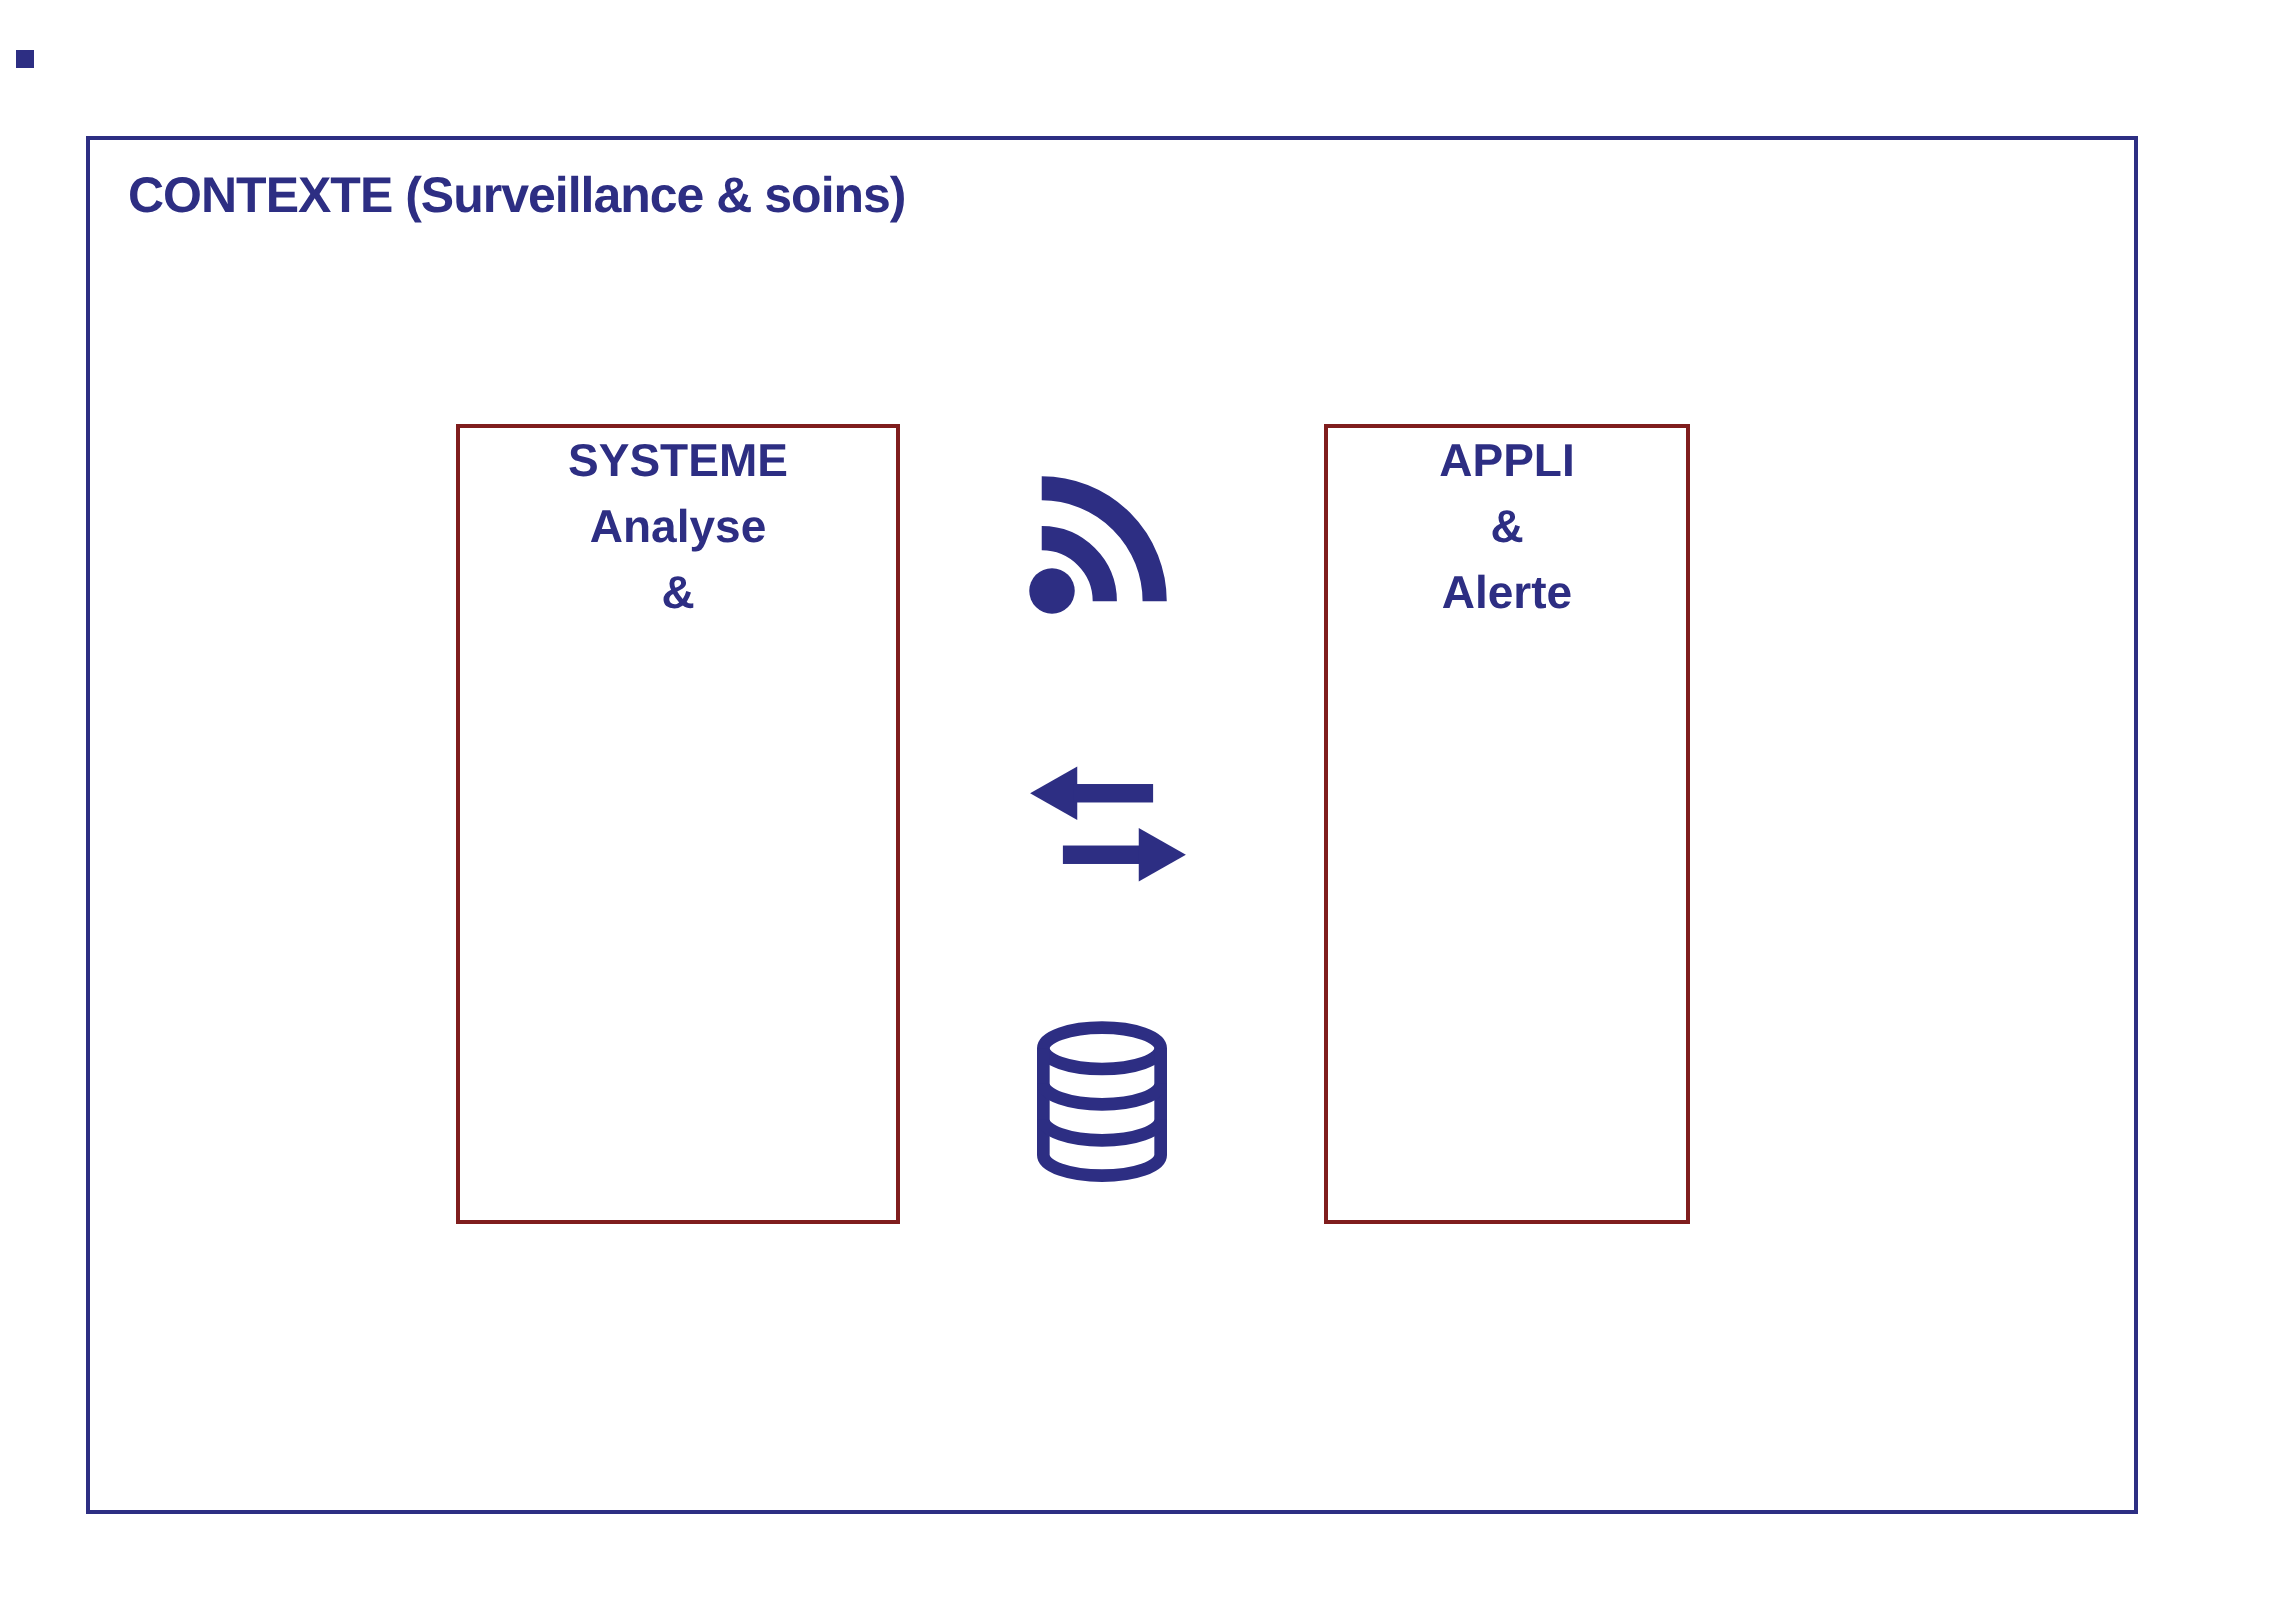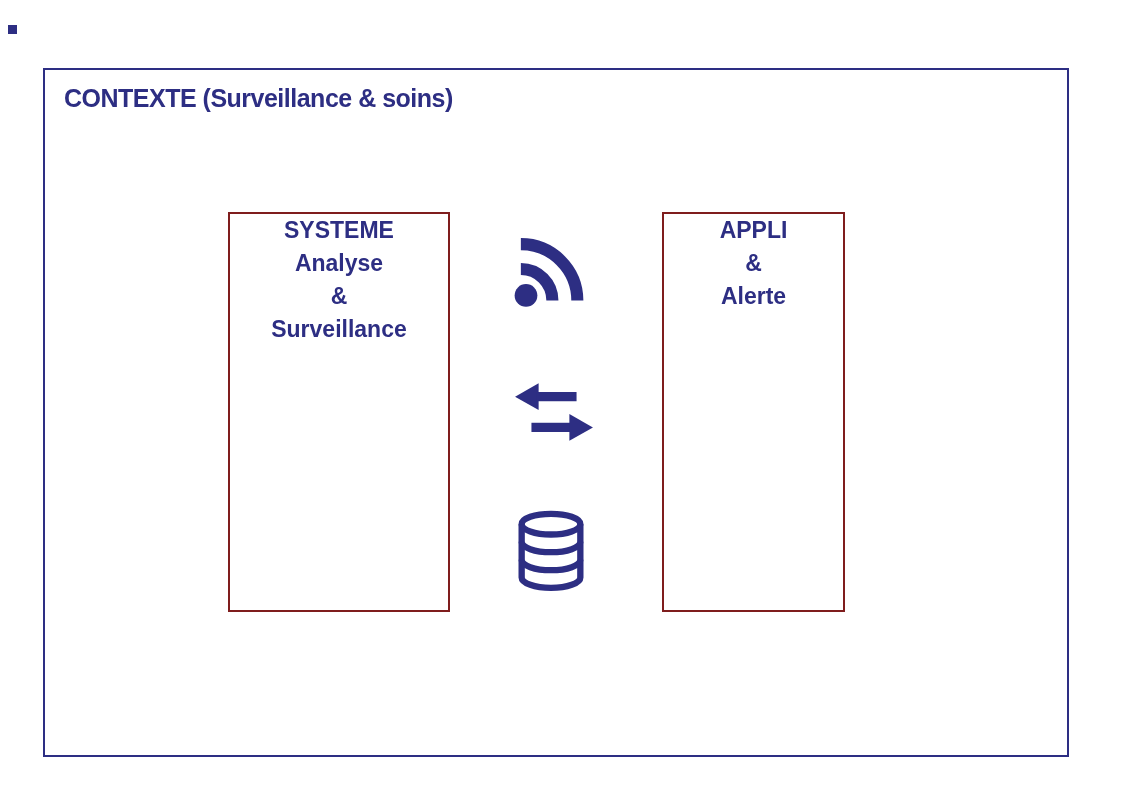--- a/index.html
+++ b/index.html
@@ -97,21 +97,20 @@
   <span class="bullet"></span>
 
   <div class="context-box">
     <div class="context-title">CONTEXTE (Surveillance &amp; soins)</div>
   </div>
 
   <div class="node node-system">
     <div class="node-line">SYSTEME</div>
     <div class="node-line">Analyse</div>
     <div class="node-line">&amp;</div>
-    <div class="node-line">Surveillance</div>
   </div>
 
   <div class="node node-app">
     <div class="node-line">APPLI</div>
     <div class="node-line">&amp;</div>
     <div class="node-line">Alerte</div>
   </div>
 
   <div class="icon-box icon-signal">
     <svg viewBox="0 0 24 24" xmlns="http://www.w3.org/2000/svg">

